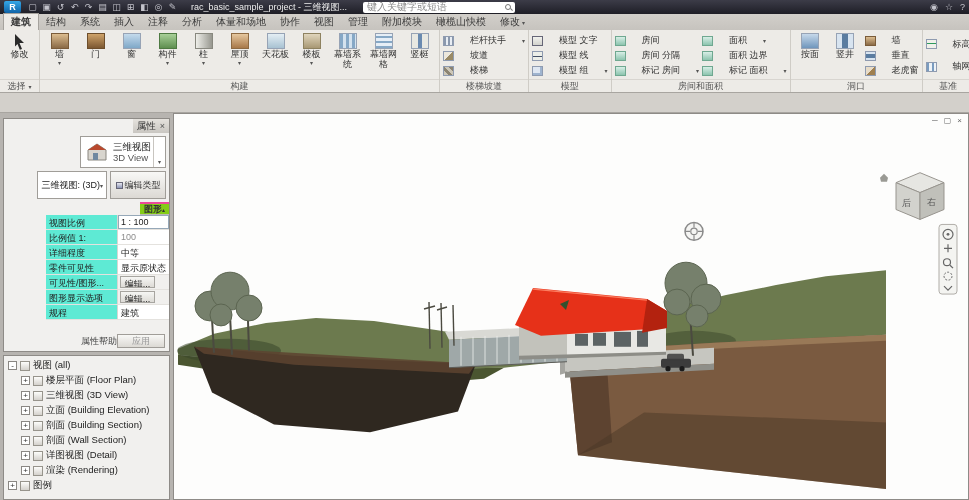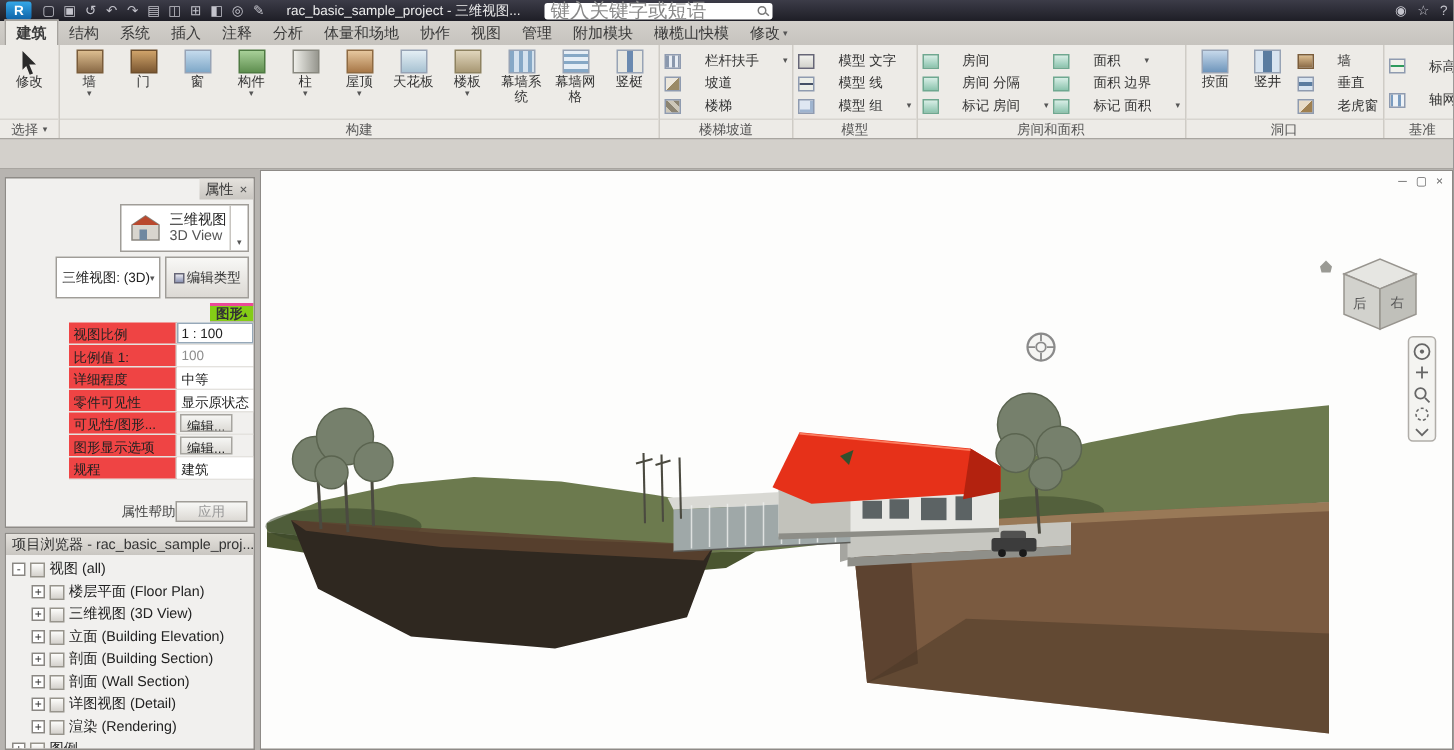--- a/index.html
+++ b/index.html
@@ -5,21 +5,21 @@
   html,body{margin:0;padding:0;background:#5a5a5a;font-family:"Liberation Sans","DejaVu Sans",sans-serif;}
   *{box-sizing:border-box;}
   .app{width:969px;height:500px;position:relative;overflow:hidden;background:#b7b4b0;}
 
   
   .titlebar{height:14px;background:linear-gradient(#3c3c48,#1e1e26);display:flex;align-items:center;padding:0 4px;color:#d8d8dc;font-size:9px;gap:2px;}
   .logo{width:17px;height:12px;background:linear-gradient(#35a8e8,#0f63a8);color:#fff;font-weight:bold;font-size:9px;line-height:12px;text-align:center;border-radius:2px;flex:none;}
   .qat{display:flex;gap:1px;margin-left:3px;}
   .qat-ico{width:13px;height:12px;font-size:9px;line-height:12px;text-align:center;color:#c4c4cc;}
   .win-title{margin-left:10px;white-space:nowrap;overflow:hidden;max-width:250px;color:#ececec;}
-  .searchbox{margin-left:14px;width:152px;height:11px;background:#fff;border-radius:2px;display:flex;align-items:center;padding:0 4px;color:#8a8a8a;font-size:13px;}
+  .searchbox{margin-left:14px;width:152px;height:11px;background:#fff;border-radius:2px;display:flex;align-items:center;padding:0 4px;color:#8a8a8a;font-size:10px;}
   .search-ph{flex:1;white-space:nowrap;overflow:hidden;}
   .mag{width:6px;height:6px;border:1px solid #777;border-radius:50%;position:relative;flex:none;}
   .mag::after{content:"";position:absolute;width:3px;height:1px;background:#777;right:-3px;bottom:-1px;transform:rotate(45deg);}
   .tb-right{margin-left:auto;display:flex;gap:7px;font-size:9px;color:#c4c4cc;align-items:center;}
   .tb-right span{cursor:default;}
 
   
   .tabsrow{height:16px;background:linear-gradient(#d2cfca,#c6c3be);display:flex;align-items:flex-end;padding:0 3px;font-size:10px;color:#3a3a3a;}
   .tab{padding:1px 7px 1px;white-space:nowrap;display:flex;align-items:center;gap:2px;}
   .tab.active{background:#edebe7;border:1px solid #a5a29d;border-bottom:none;font-weight:bold;}
@@ -85,21 +85,21 @@
   .selrow{display:flex;margin:0 3px 3px;gap:3px;height:28px;flex:none;}
   .combo{flex:1;background:#fff;border:1px solid #a09d98;font-size:9px;padding:1px 3px;display:flex;align-items:center;white-space:nowrap;overflow:hidden;color:#222;}
   .combo .caret{display:inline;margin-left:auto;}
   .btn{background:linear-gradient(#f8f8f6,#dcd9d4);border:1px solid #a09d98;font-size:9px;display:flex;align-items:center;justify-content:center;gap:2px;color:#333;}
   .edit-type{width:56px;flex:none;}
   .et-ico{width:7px;height:7px;background:linear-gradient(#e8e8f0,#8c94b4);border:1px solid #667;}
 
   .sechead{height:13px;background:#84cc16;border-top:2px solid #ec4899;border-bottom:1px solid #bcb9b4;font-size:9px;font-weight:bold;color:#333;display:flex;align-items:center;padding:0 4px;flex:none;}
   .sec-caret{margin-left:auto;font-size:6px;font-weight:normal;}
   .prow{display:flex;height:15px;border-bottom:1px solid #e4e2de;font-size:9px;flex:none;}
-  .plabel{width:72px;background:#ef4444;padding:2px 3px 0;border-right:1px solid #d8d6d2;overflow:hidden;white-space:nowrap;color:#222;flex:none;}
+  .plabel{width:72px;background:#5eead4;padding:2px 3px 0;border-right:1px solid #d8d6d2;overflow:hidden;white-space:nowrap;color:#222;flex:none;}
   .pvalue{flex:1;background:#fff;padding:2px 3px 0;white-space:nowrap;overflow:hidden;color:#222;}
   .pvalue[data-kind="combo"]{outline:1px solid #96a8b8;outline-offset:-1px;}
   .pvalue[data-kind="disabled"]{color:#8d8d8d;}
   .pvalue[data-kind="button"]{background:linear-gradient(#f6f6f4,#dddbd6);border:1px solid #a7a5a0;margin:1px 14px 1px 2px;text-align:center;padding-top:1px;}
   .props-foot{margin-top:auto;display:flex;align-items:center;padding:2px 4px 3px;font-size:9px;color:#444;flex:none;}
   .help-link{text-decoration:none;color:#444;}
   .apply{margin-left:auto;width:48px;height:14px;color:#9a9a9a;}
 
   .tree{padding:2px 0;overflow:hidden;font-size:9.5px;}
   .titem{display:flex;align-items:center;height:15px;gap:3px;padding-left:4px;color:#222;white-space:nowrap;}
@@ -568,24 +568,20 @@
     <div class="pvalue">建筑</div>
   </div>
 </div>
         <div class="props-foot">
           <span class="help-link">属性帮助</span>
           <span class="btn apply">应用</span>
         </div>
       </div>
 
       <div class="palette browser">
-        <div class="pal-head">
-          <span>项目浏览器 - rac_basic_sample_proj...</span>
-
-        </div>
         <div class="tree">
   <div class="titem" data-depth="0">
     <span class="expander">-</span>
     <span class="ticon"></span>
     <span>视图 (all)</span>
   </div>
 
   <div class="titem" data-depth="1">
     <span class="expander">+</span>
     <span class="ticon"></span>

